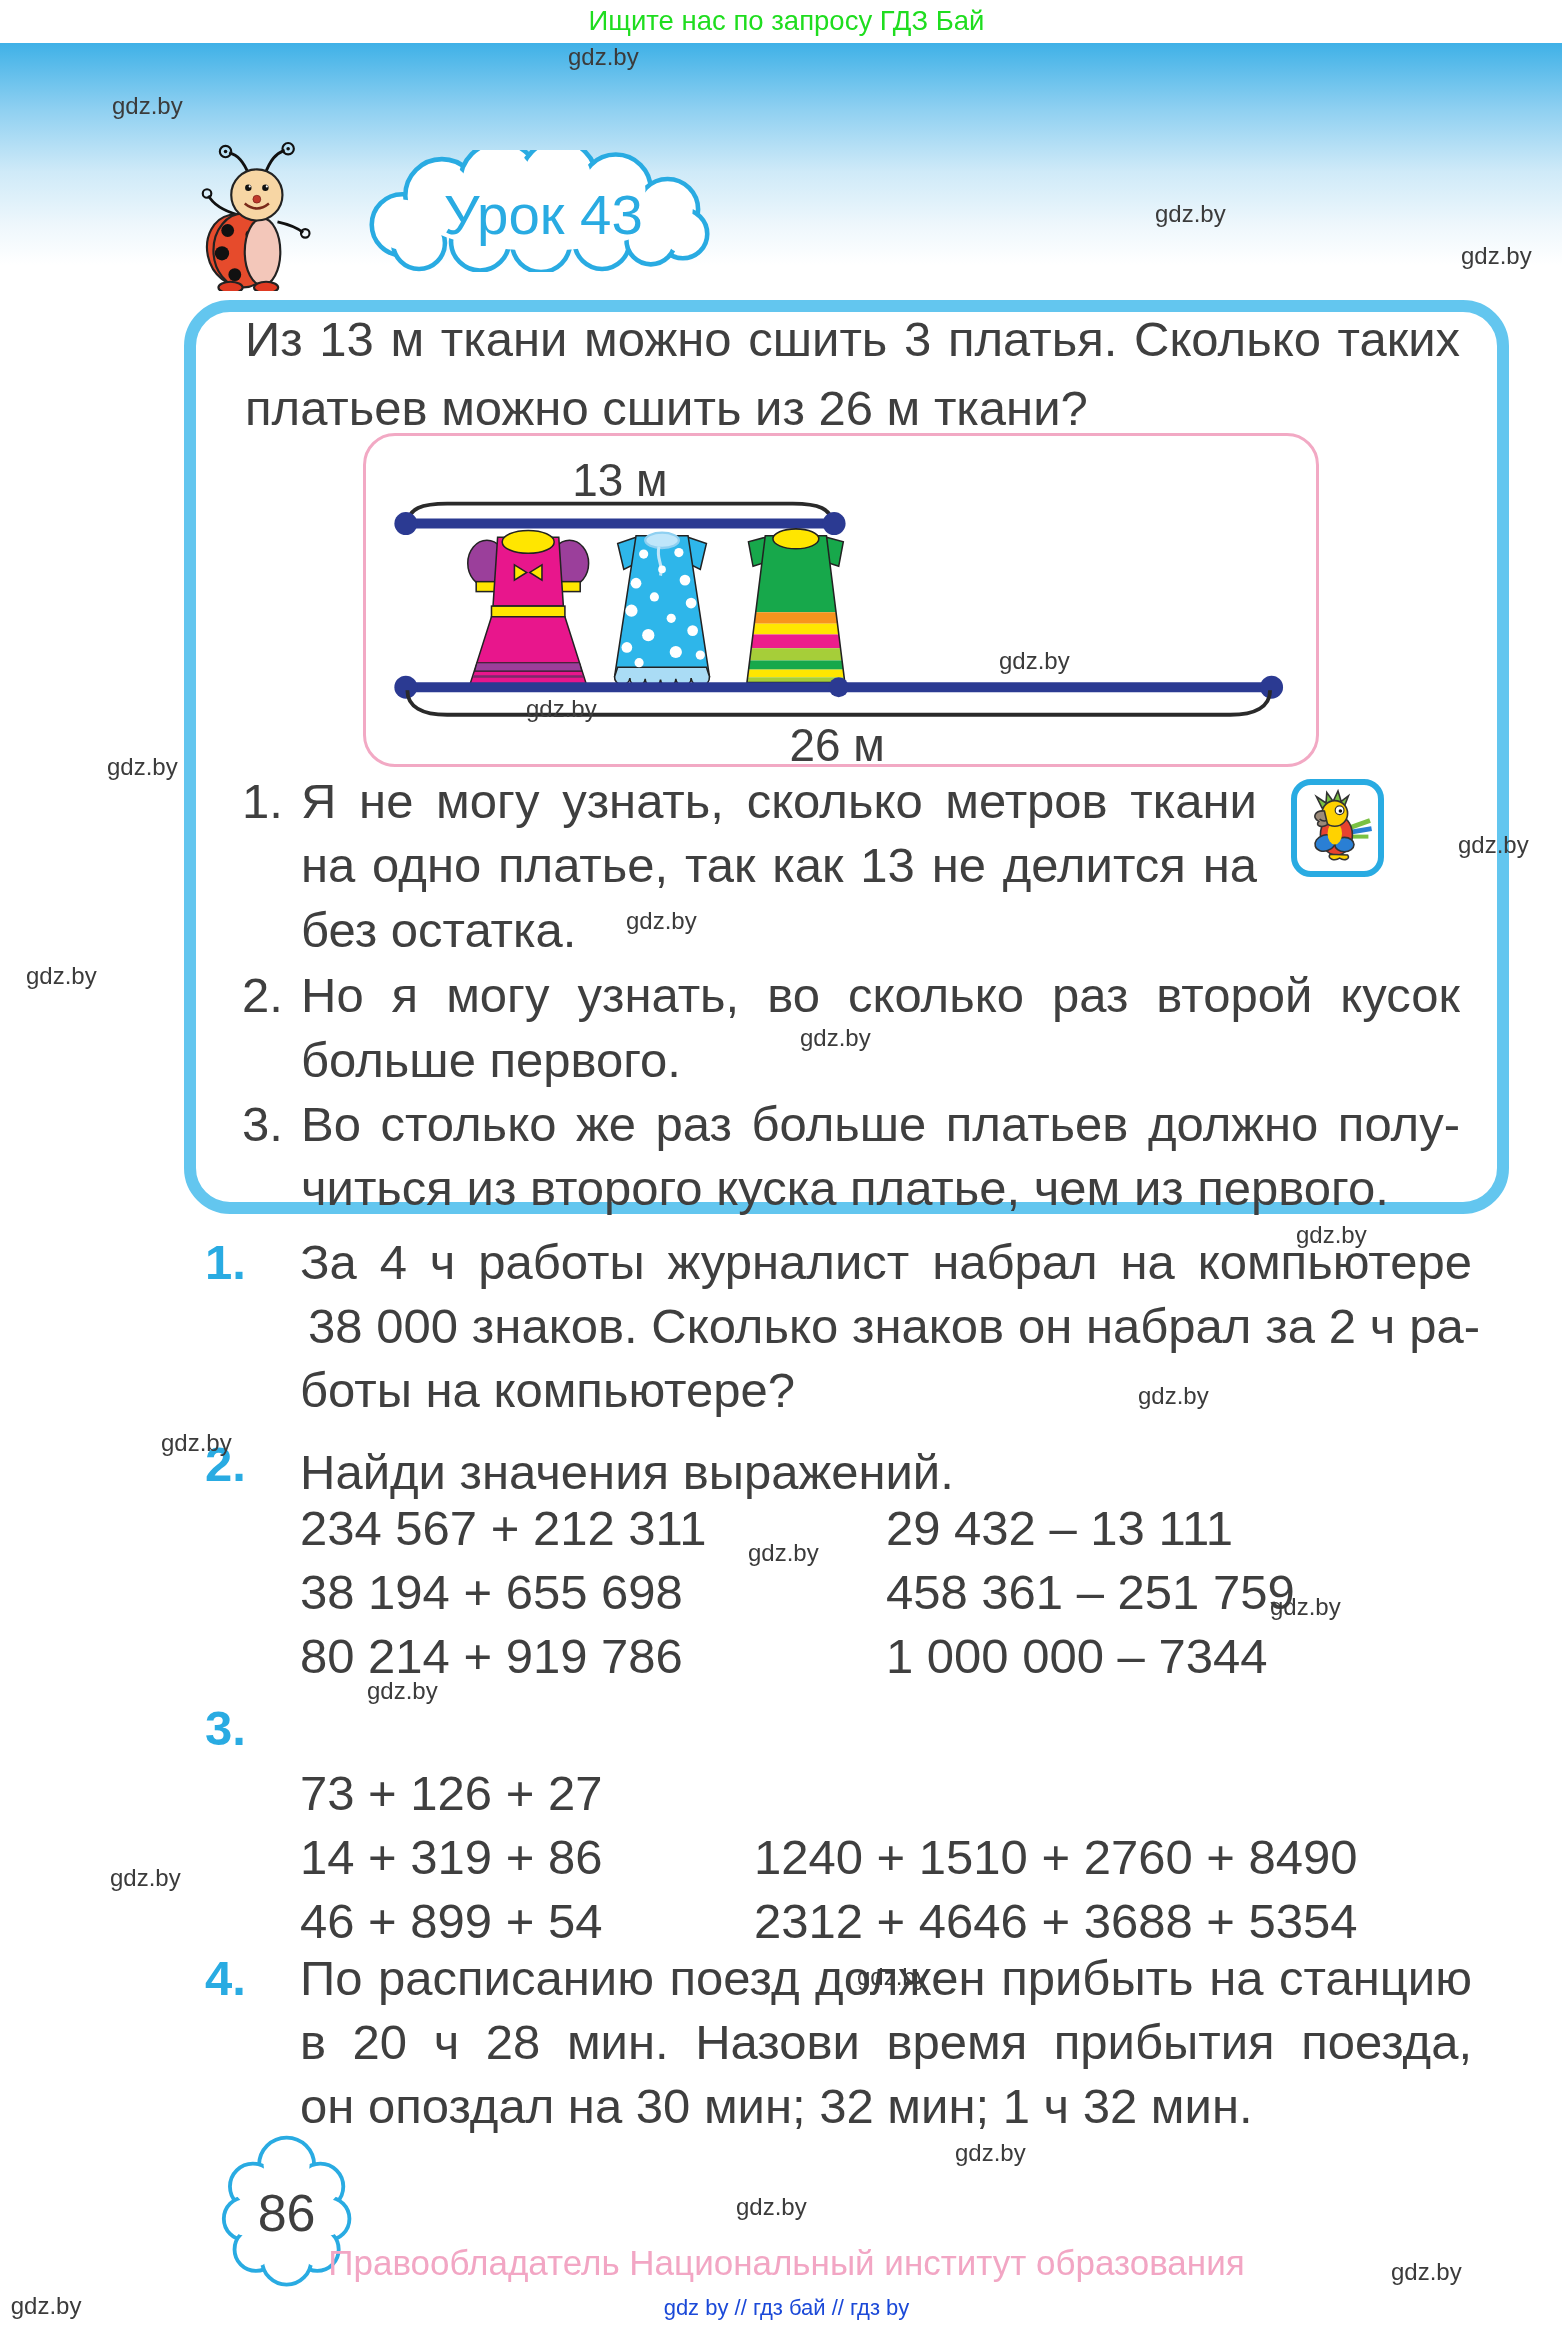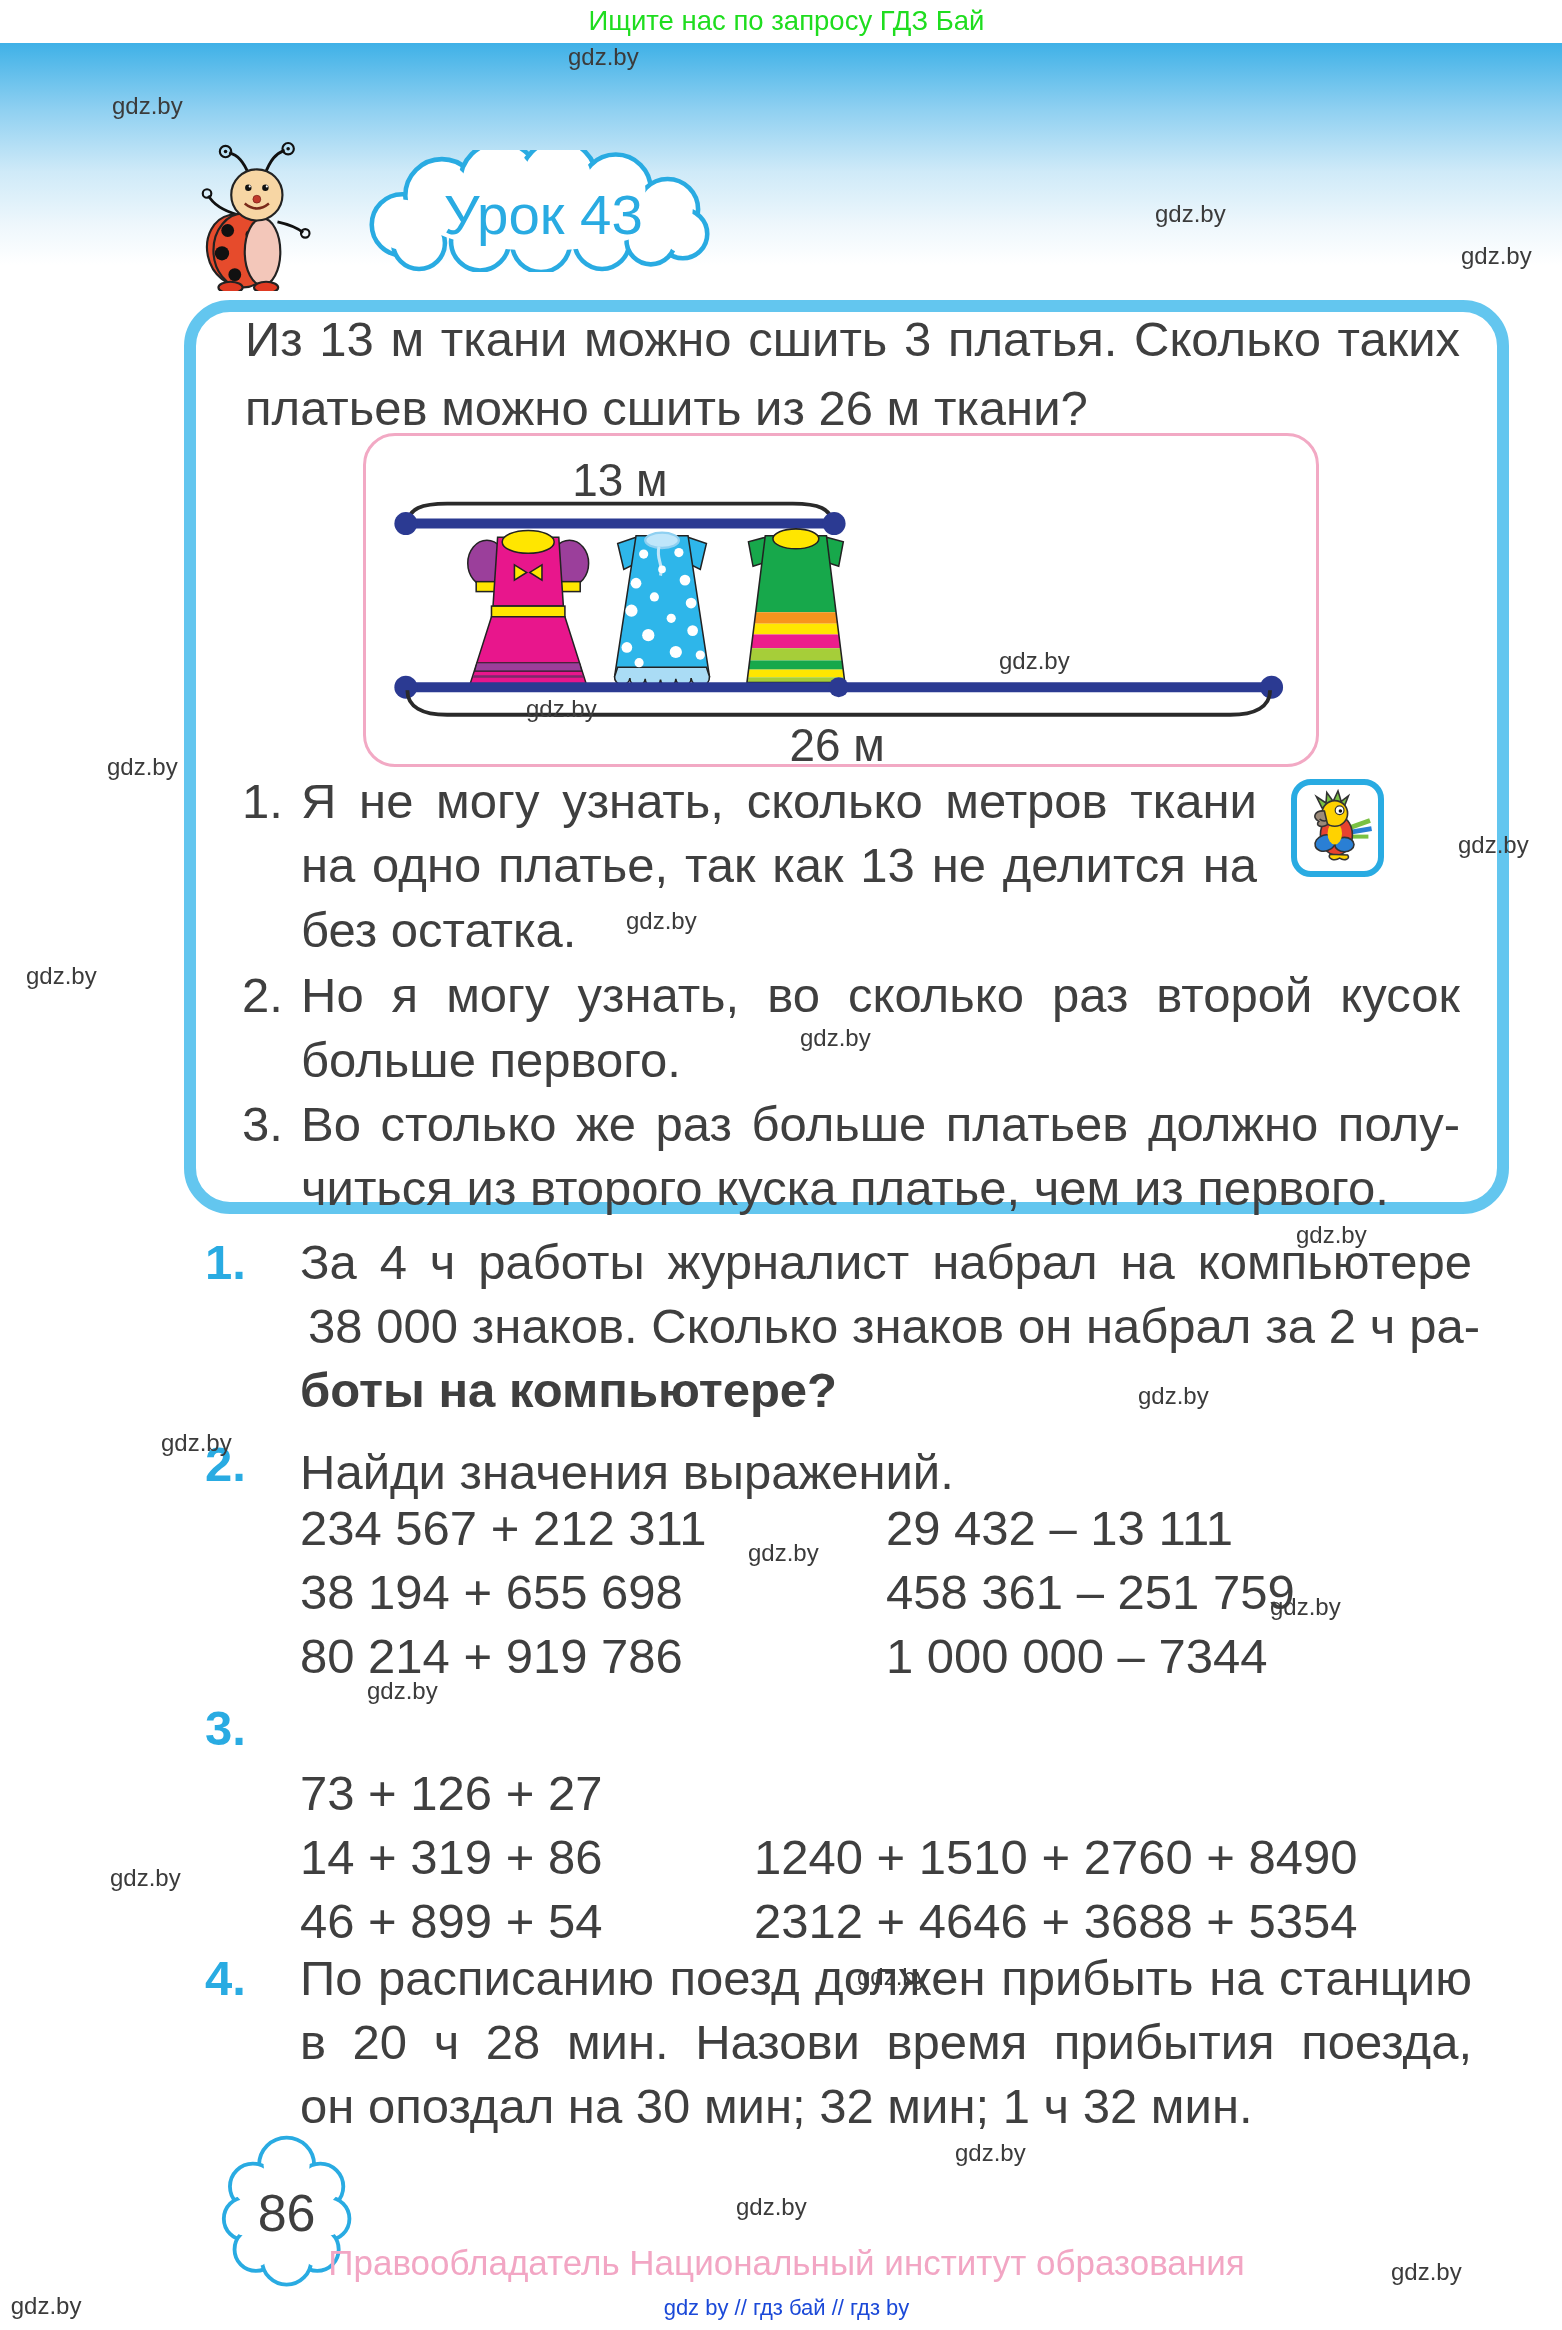--- a/index.html
+++ b/index.html
@@ -215,21 +215,21 @@
       <circle cx="53" cy="30" r="2.2" fill="#111"></circle>
       <path d="M33,30 C21,29 17,38 26,43 C21,48 29,52 37,47 Z" fill="#9c8a78" stroke="#333" stroke-width="2"></path>
       <path d="M27,40 C29,42 33,43 36,42" stroke="#333" stroke-width="2" fill="none"></path>
       <path d="M40,84 C36,90 46,93 52,89 C58,93 66,90 62,85 Z" fill="#ffd200" stroke="#333" stroke-width="2"></path>
     </svg>
   </div>
 
   <div class="exnum" style="left:205px;top:1232px;">1.</div>
   <div class="ln jl" style="left:300px;top:1232px;width:1172px;">За 4 ч работы журналист набрал на компьютере</div>
   <div class="ln jl" style="left:300px;top:1296px;width:1172px;margin-left:8px;">38 000 знаков. Сколько знаков он набрал за 2 ч ра-</div>
-  <div class="ln" style="left:300px;top:1360px;font-weight:bold;">боты на компьютере?</div>
+  <div class="ln" style="left:300px;top:1360px;">боты на компьютере?</div>
 
   <div class="exnum" style="left:205px;top:1434px;">2.</div>
   <div class="ln" style="left:300px;top:1442px;">Найди значения выражений.</div>
   <div class="ln" style="left:300px;top:1498px;">234 567 + 212 311</div>
   <div class="ln" style="left:886px;top:1498px;">29 432 – 13 111</div>
   <div class="ln" style="left:300px;top:1562px;">38 194 + 655 698</div>
   <div class="ln" style="left:886px;top:1562px;">458 361 – 251 759</div>
   <div class="ln" style="left:300px;top:1626px;">80 214 + 919 786</div>
   <div class="ln" style="left:886px;top:1626px;">1 000 000 – 7344</div>
 

